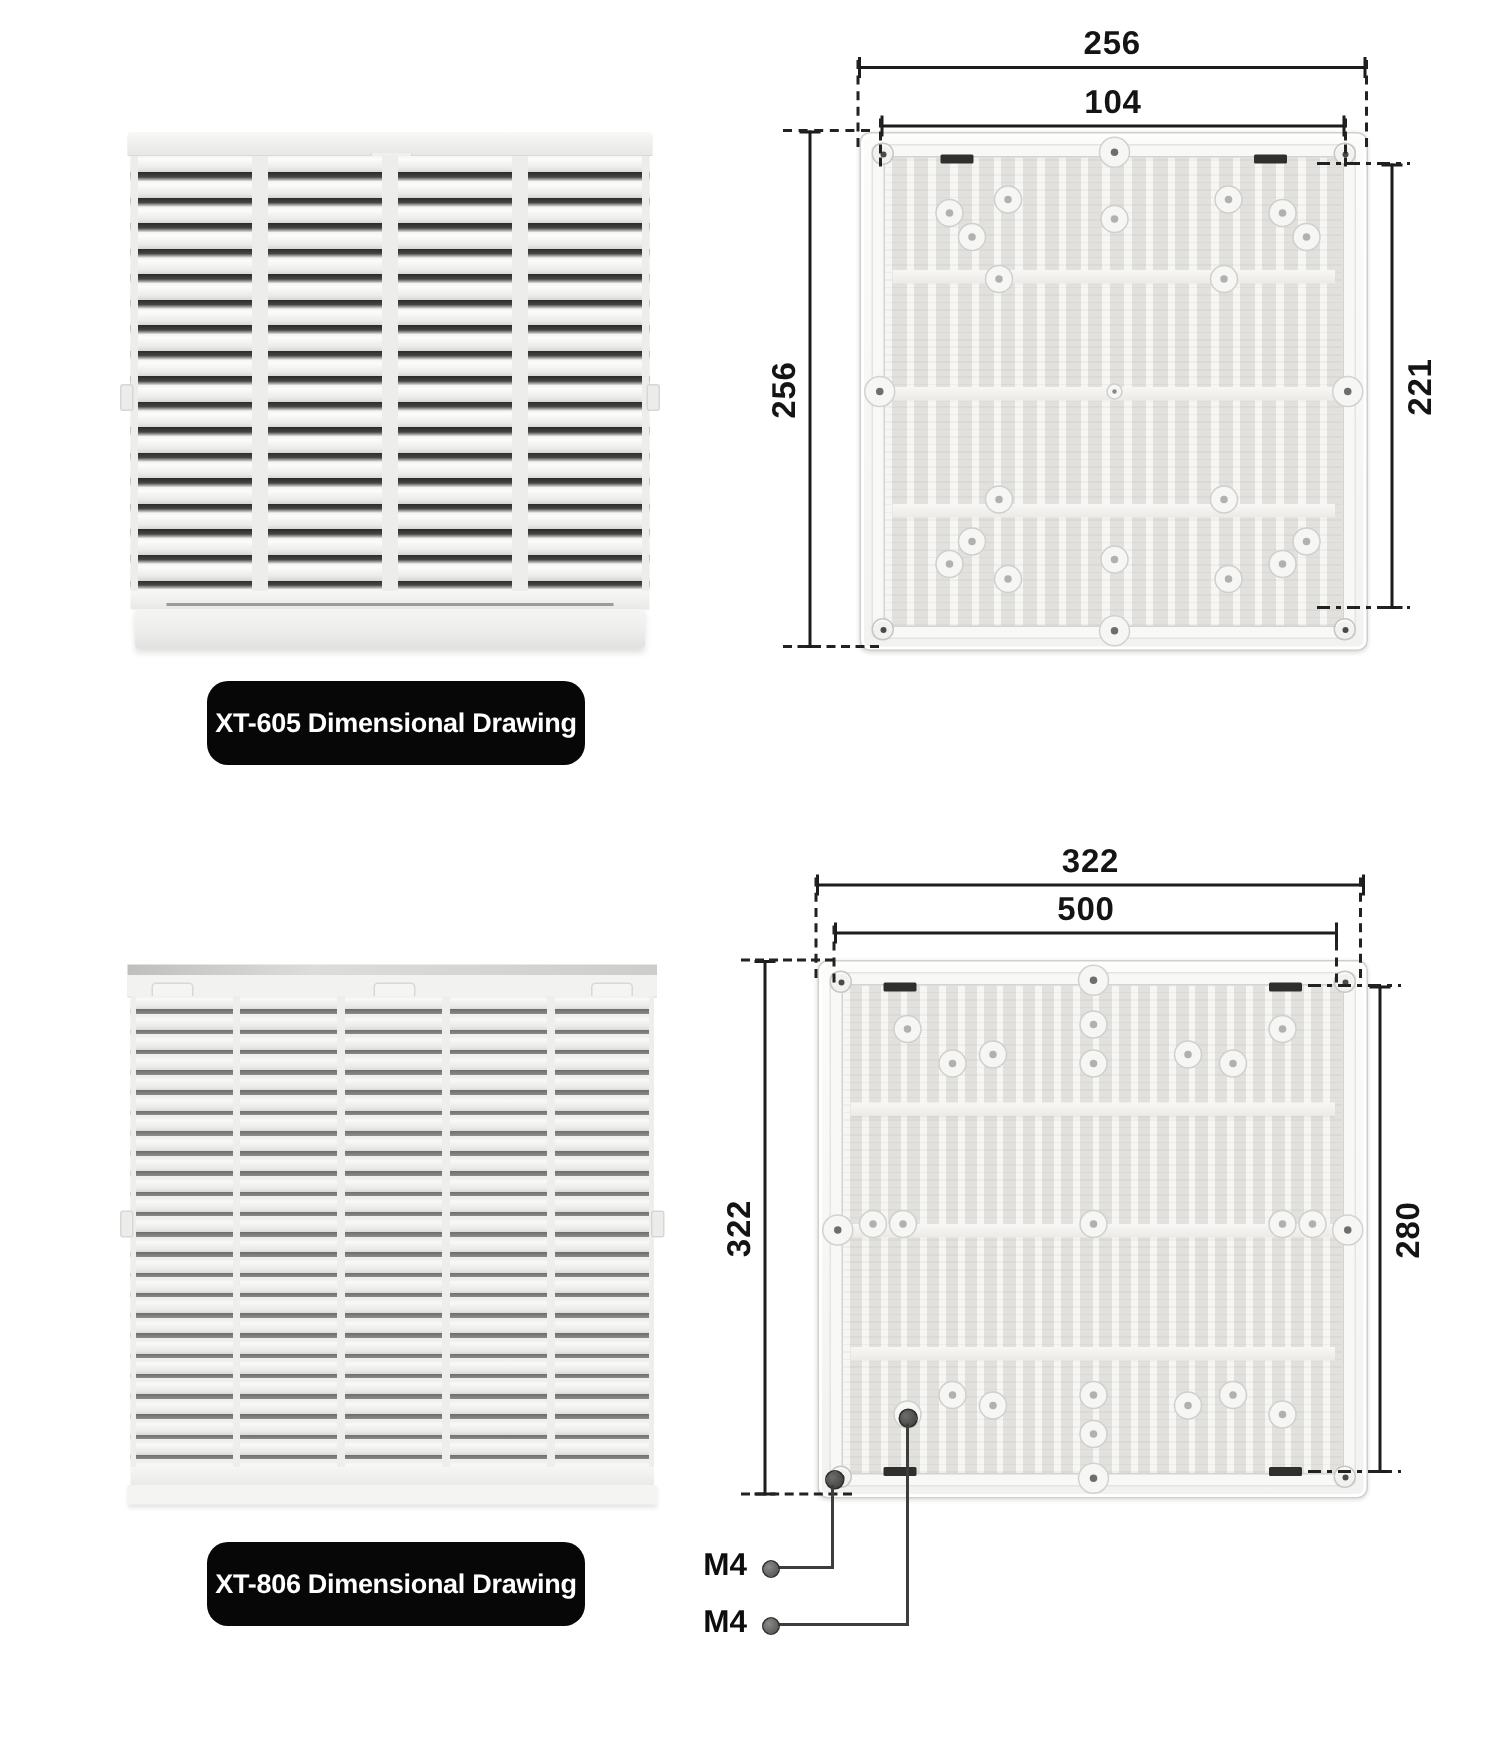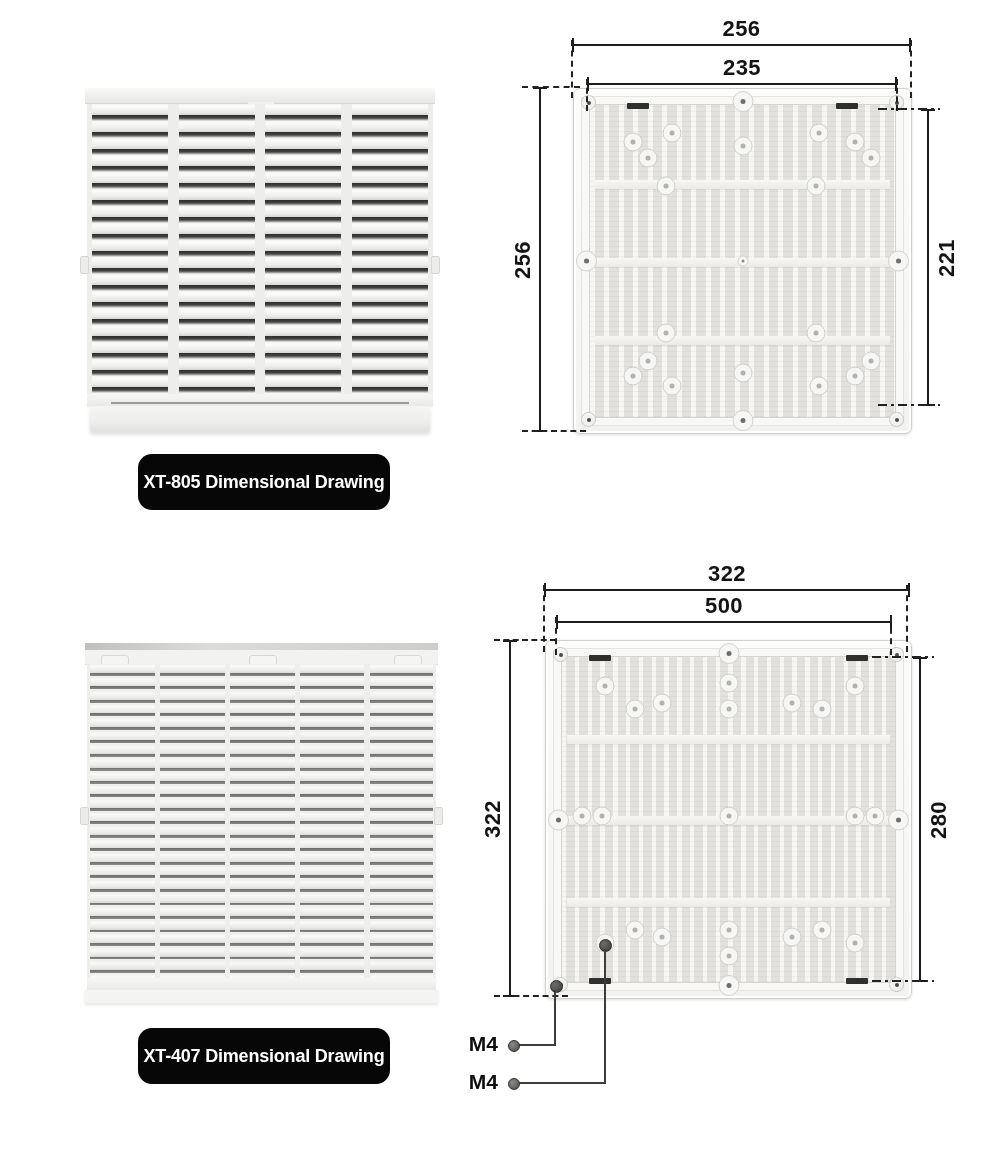--- a/index.html
+++ b/index.html
@@ -155,41 +155,41 @@
       <i class="eboss" style="left:2px;top:50%;transform:translateY(-50%)"></i>
       <i class="eboss" style="right:2px;top:50%;transform:translateY(-50%)"></i>
     </div>
 
     <div class="dimh" style="left:572px;top:38px;width:339px">
       <i class="bar"></i>
         <span class="txt dtx">256</span>
     </div>
     <div class="dimh" style="left:587px;top:77px;width:310px">
       <i class="bar"></i>
-        <span class="txt dtx">235</span>
+        <span class="txt dtx">104</span>
     </div>
     <div class="dimv tl" style="left:533px;top:87px;height:345px">
       <i class="bar"></i>
         <span class="txt dtx">256</span>
     </div>
     <div class="dimv tr" style="left:921px;top:109px;height:297px">
       <i class="bar"></i>
         <span class="txt dtx">221</span>
     </div>
     <i class="extv" style="left:571px;top:40px;height:58px"></i>
     <i class="extv" style="left:910px;top:40px;height:58px"></i>
     <i class="extv" style="left:586px;top:79px;height:32px"></i>
     <i class="extv" style="left:896px;top:79px;height:32px"></i>
     <i class="exth" style="left:522px;top:86px;width:58px"></i>
     <i class="exth" style="left:522px;top:430px;width:64px"></i>
     <i class="extdd" style="left:878px;top:108px;width:62px"></i>
     <i class="extdd" style="left:878px;top:404px;width:62px"></i>
 
     <div class="tag" style="left:138px;top:454px">
-      <span>XT-805 Dimensional Drawing</span>
+      <span>XT-605 Dimensional Drawing</span>
     </div>
   </section>
 
   <section>
 
     <div class="grille g806" style="left:85px;top:643px;width:353px;height:360px">
       <div class="cap"></div>
       <div class="header"></div>
       <i class="tab" style="left:16px"></i>
       <i class="tab" style="left:50%;margin-left:-13px"></i>
@@ -273,17 +273,17 @@
     <i class="leadv" style="left:554px;top:990px;height:56px"></i>
     <i class="leadh" style="left:518px;top:1044px;width:37px"></i>
     <i class="leadv" style="left:604px;top:949px;height:135px"></i>
     <i class="leadh" style="left:518px;top:1082px;width:88px"></i>
     <i class="m4dot" style="left:508px;top:1040px"></i>
     <i class="m4dot" style="left:508px;top:1078px"></i>
     <span class="m4lbl" style="left:450px;top:1032px">M4</span>
     <span class="m4lbl" style="left:450px;top:1070px">M4</span>
 
     <div class="tag" style="left:138px;top:1028px">
-      <span>XT-407 Dimensional Drawing</span>
+      <span>XT-806 Dimensional Drawing</span>
     </div>
   </section>
 
 </div>
 
 </body></html>

